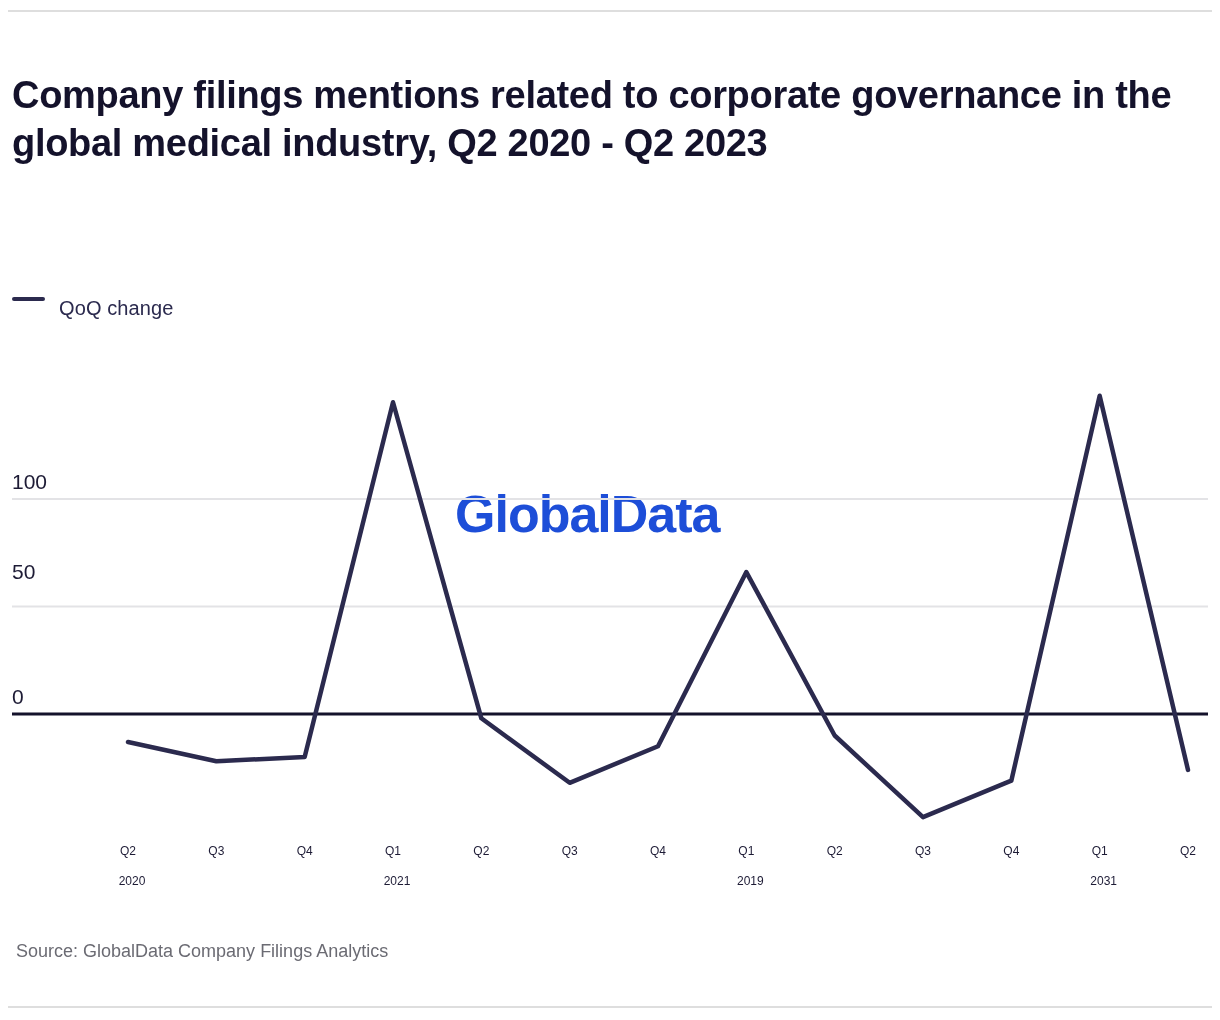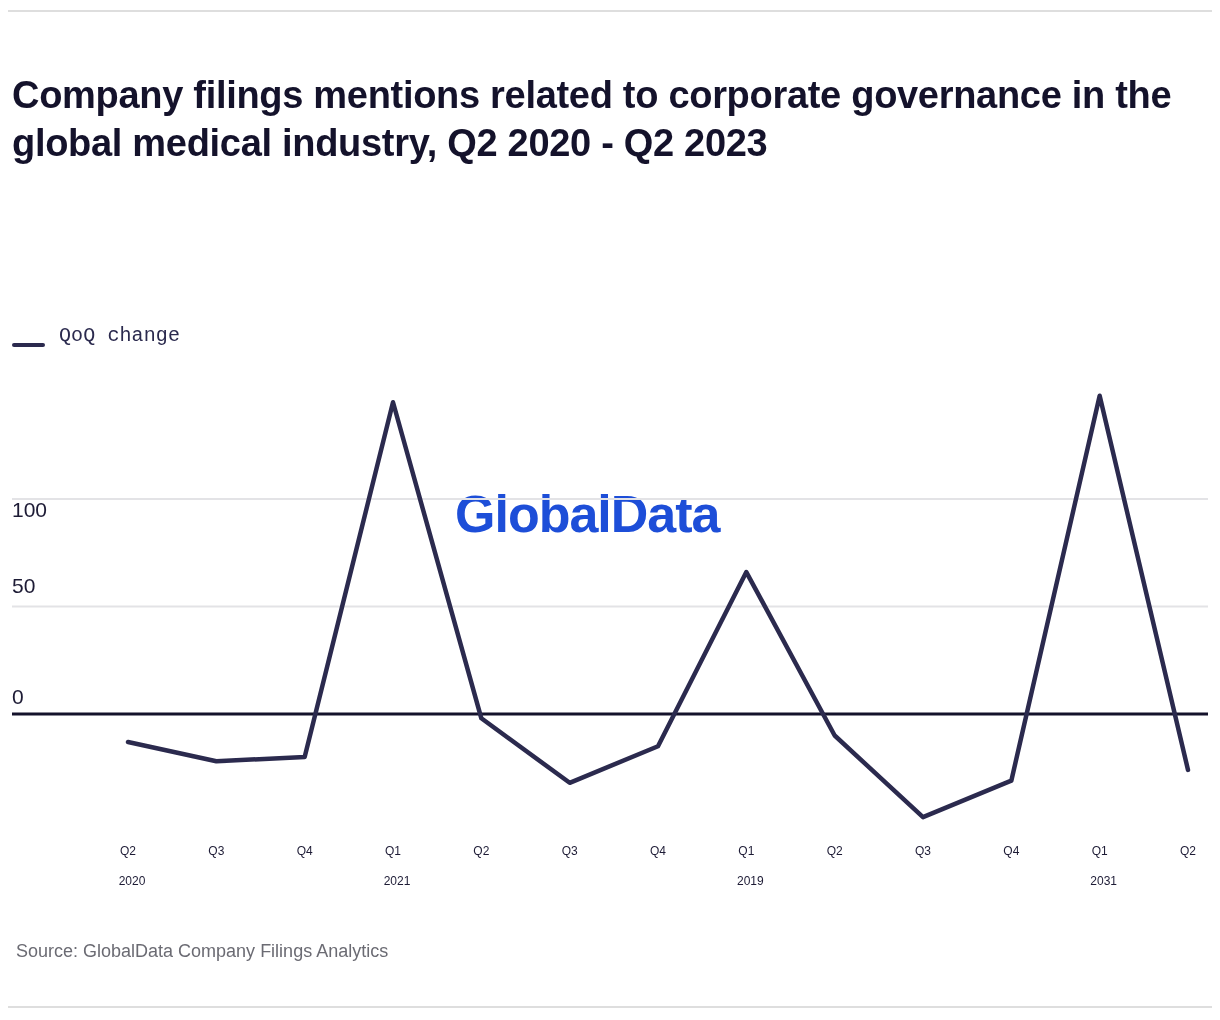--- a/index.html
+++ b/index.html
@@ -44,25 +44,24 @@
     width: 1190px;
     font-size: 38px;
     line-height: 48px;
     font-weight: 700;
     letter-spacing: -0.3px;
     color: #14122b;
   }
   .legend {
     position: absolute;
     left: 12px;
-    top: 324px;
+    top: 297px;
     display: flex;
-    align-items: flex-end;
+    align-items: flex-start;
     gap: 14px;
-    font-family: Liberation Mono, monospace;
   }
   .legend-swatch {
     display: block;
     width: 33px;
     height: 4px;
     border-radius: 2px;
     background: #2b2a4e;
   }
   .legend-label {
     font-size: 20px;
@@ -135,22 +134,22 @@
         <line x1="12" x2="1208" y1="606.5" y2="606.5" stroke="#e3e3e6" stroke-width="2"></line>
         <line x1="12" x2="1208" y1="499" y2="499" stroke="#e3e3e6" stroke-width="2"></line>
       </g>
     <g>
         <polyline points="128,741.95 216.33333333333331,761.3 304.66666666666663,757 393,402.25 481.3333333333333,718.3 569.6666666666666,782.8 658,746.25 746.3333333333333,572.1 834.6666666666666,735.5 923,817.2 1011.3333333333333,780.65 1099.6666666666665,395.8 1188,769.9" fill="none" stroke="#2b2a4e" stroke-width="4.5" stroke-linejoin="round" stroke-linecap="round"></polyline>
       </g>
   </svg>
 
   <div>
       <div class="ytick" style="top: 685px;">0</div>
-      <div class="ytick" style="top: 574px; text-align: center;">50</div>
-      <div class="ytick" style="top: 470px; margin-top: 28px;">100</div>
+      <div class="ytick" style="top: 560px; text-align: center;">50</div>
+      <div class="ytick" style="top: 470px;">100</div>
     </div>
   <div>
       <div class="xtick" style="left: 128px; top: 836px;"><span>Q2</span><span class="yr">2020</span></div>
       <div class="xtick" style="left: 216.333px; top: 836px;"><span>Q3</span></div>
       <div class="xtick" style="left: 304.667px; top: 836px;"><span>Q4</span></div>
       <div class="xtick" style="left: 393px; top: 836px;"><span>Q1</span><span class="yr">2021</span></div>
       <div class="xtick" style="left: 481.333px; top: 836px;"><span>Q2</span></div>
       <div class="xtick" style="left: 569.667px; top: 836px;"><span>Q3</span></div>
       <div class="xtick" style="left: 658px; top: 836px;"><span>Q4</span></div>
       <div class="xtick" style="left: 746.333px; top: 836px;"><span>Q1</span><span class="yr">2019</span></div>

